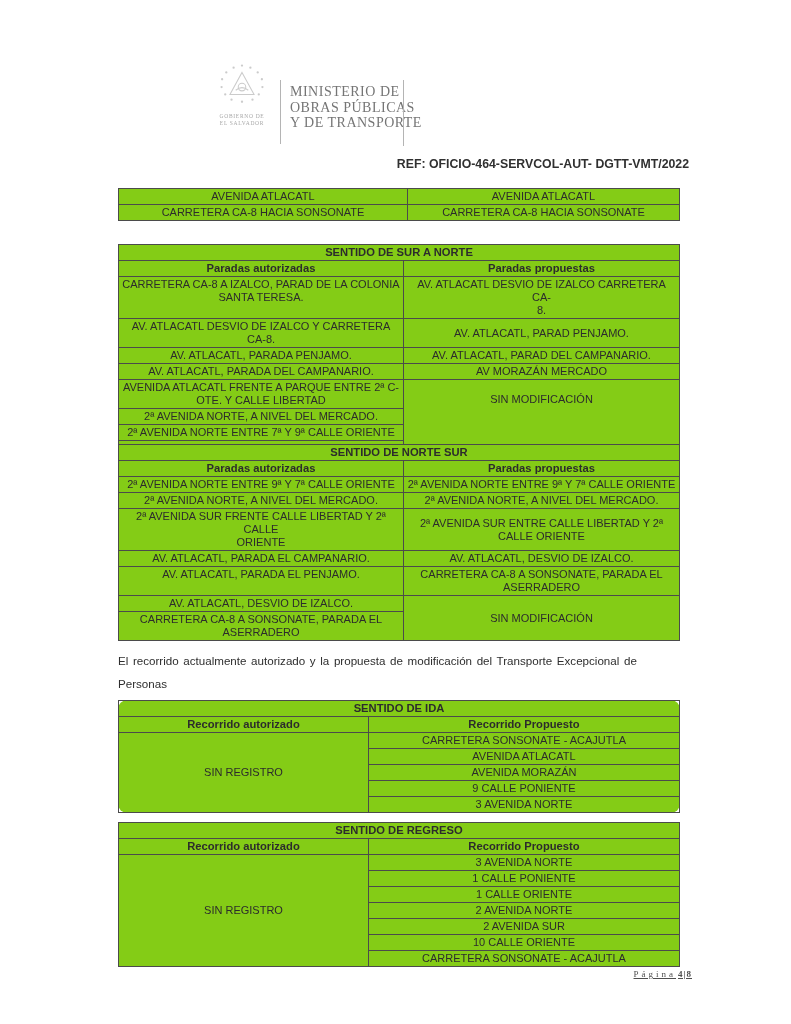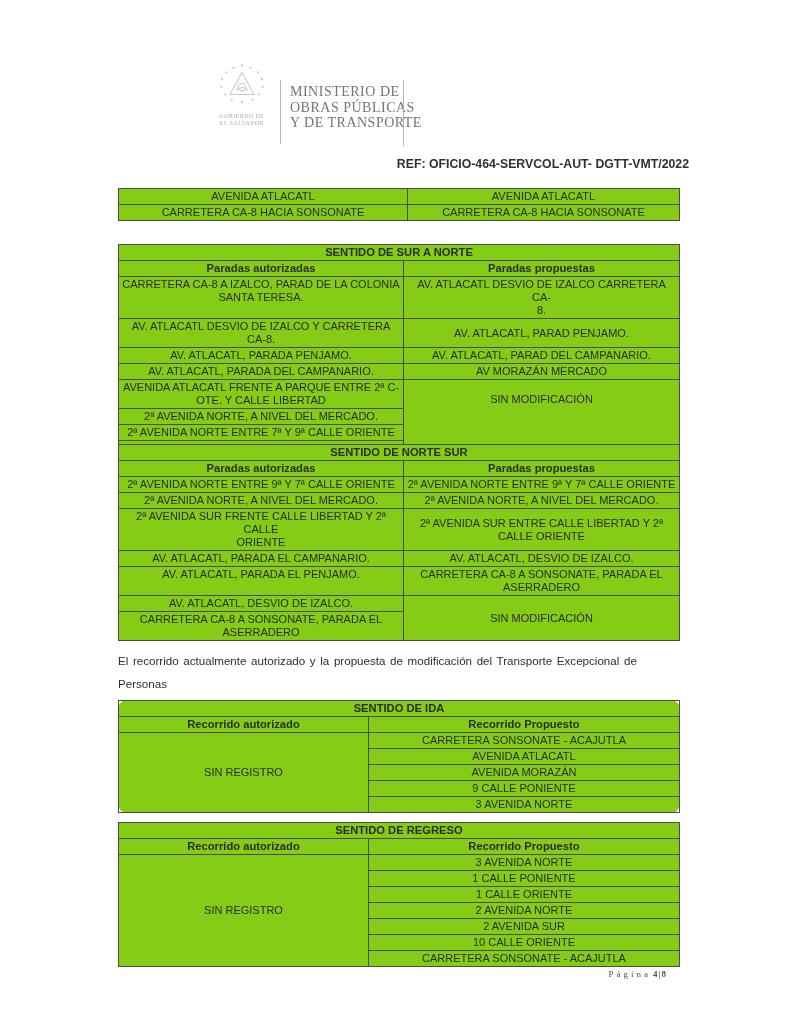--- a/index.html
+++ b/index.html
@@ -42,22 +42,22 @@
   td.vtpad{vertical-align:top;padding-top:13px;}
   .t1{top:188px;} .t2{top:244px;padding-left:24px;} .t3{top:444px;} .t4{top:700px;border-radius:9px;} .t5{top:822px;}
   
   .heading{position:absolute;left:118px;top:624px;font-size:11.8px;font-weight:bold;color:#2b2b2b;}
   .para{
     position:absolute;left:118px;top:649px;width:562px;font-size:11.6px;line-height:23px;
     color:#2e2e2e;white-space:pre-line;word-spacing:1.4px;
   }
   
   .footer{
-    position:absolute;top:969px;right:124px;font-family:"Liberation Serif", serif;
-    font-size:9px;color:#4f4f4f;letter-spacing:3px;
+    position:absolute;top:969px;right:99px;font-family:"Liberation Serif", serif;
+    font-size:9px;color:#4f4f4f;letter-spacing:3px;text-decoration:underline;
   }
   .footer .pg{font-weight:bold;letter-spacing:1px;margin-left:2px;}
 </style>
 </head>
 <body>
 
 <div class="page">
 
   <div class="logo-wrap">
     <svg width="52" height="44" viewBox="0 0 48 42">

